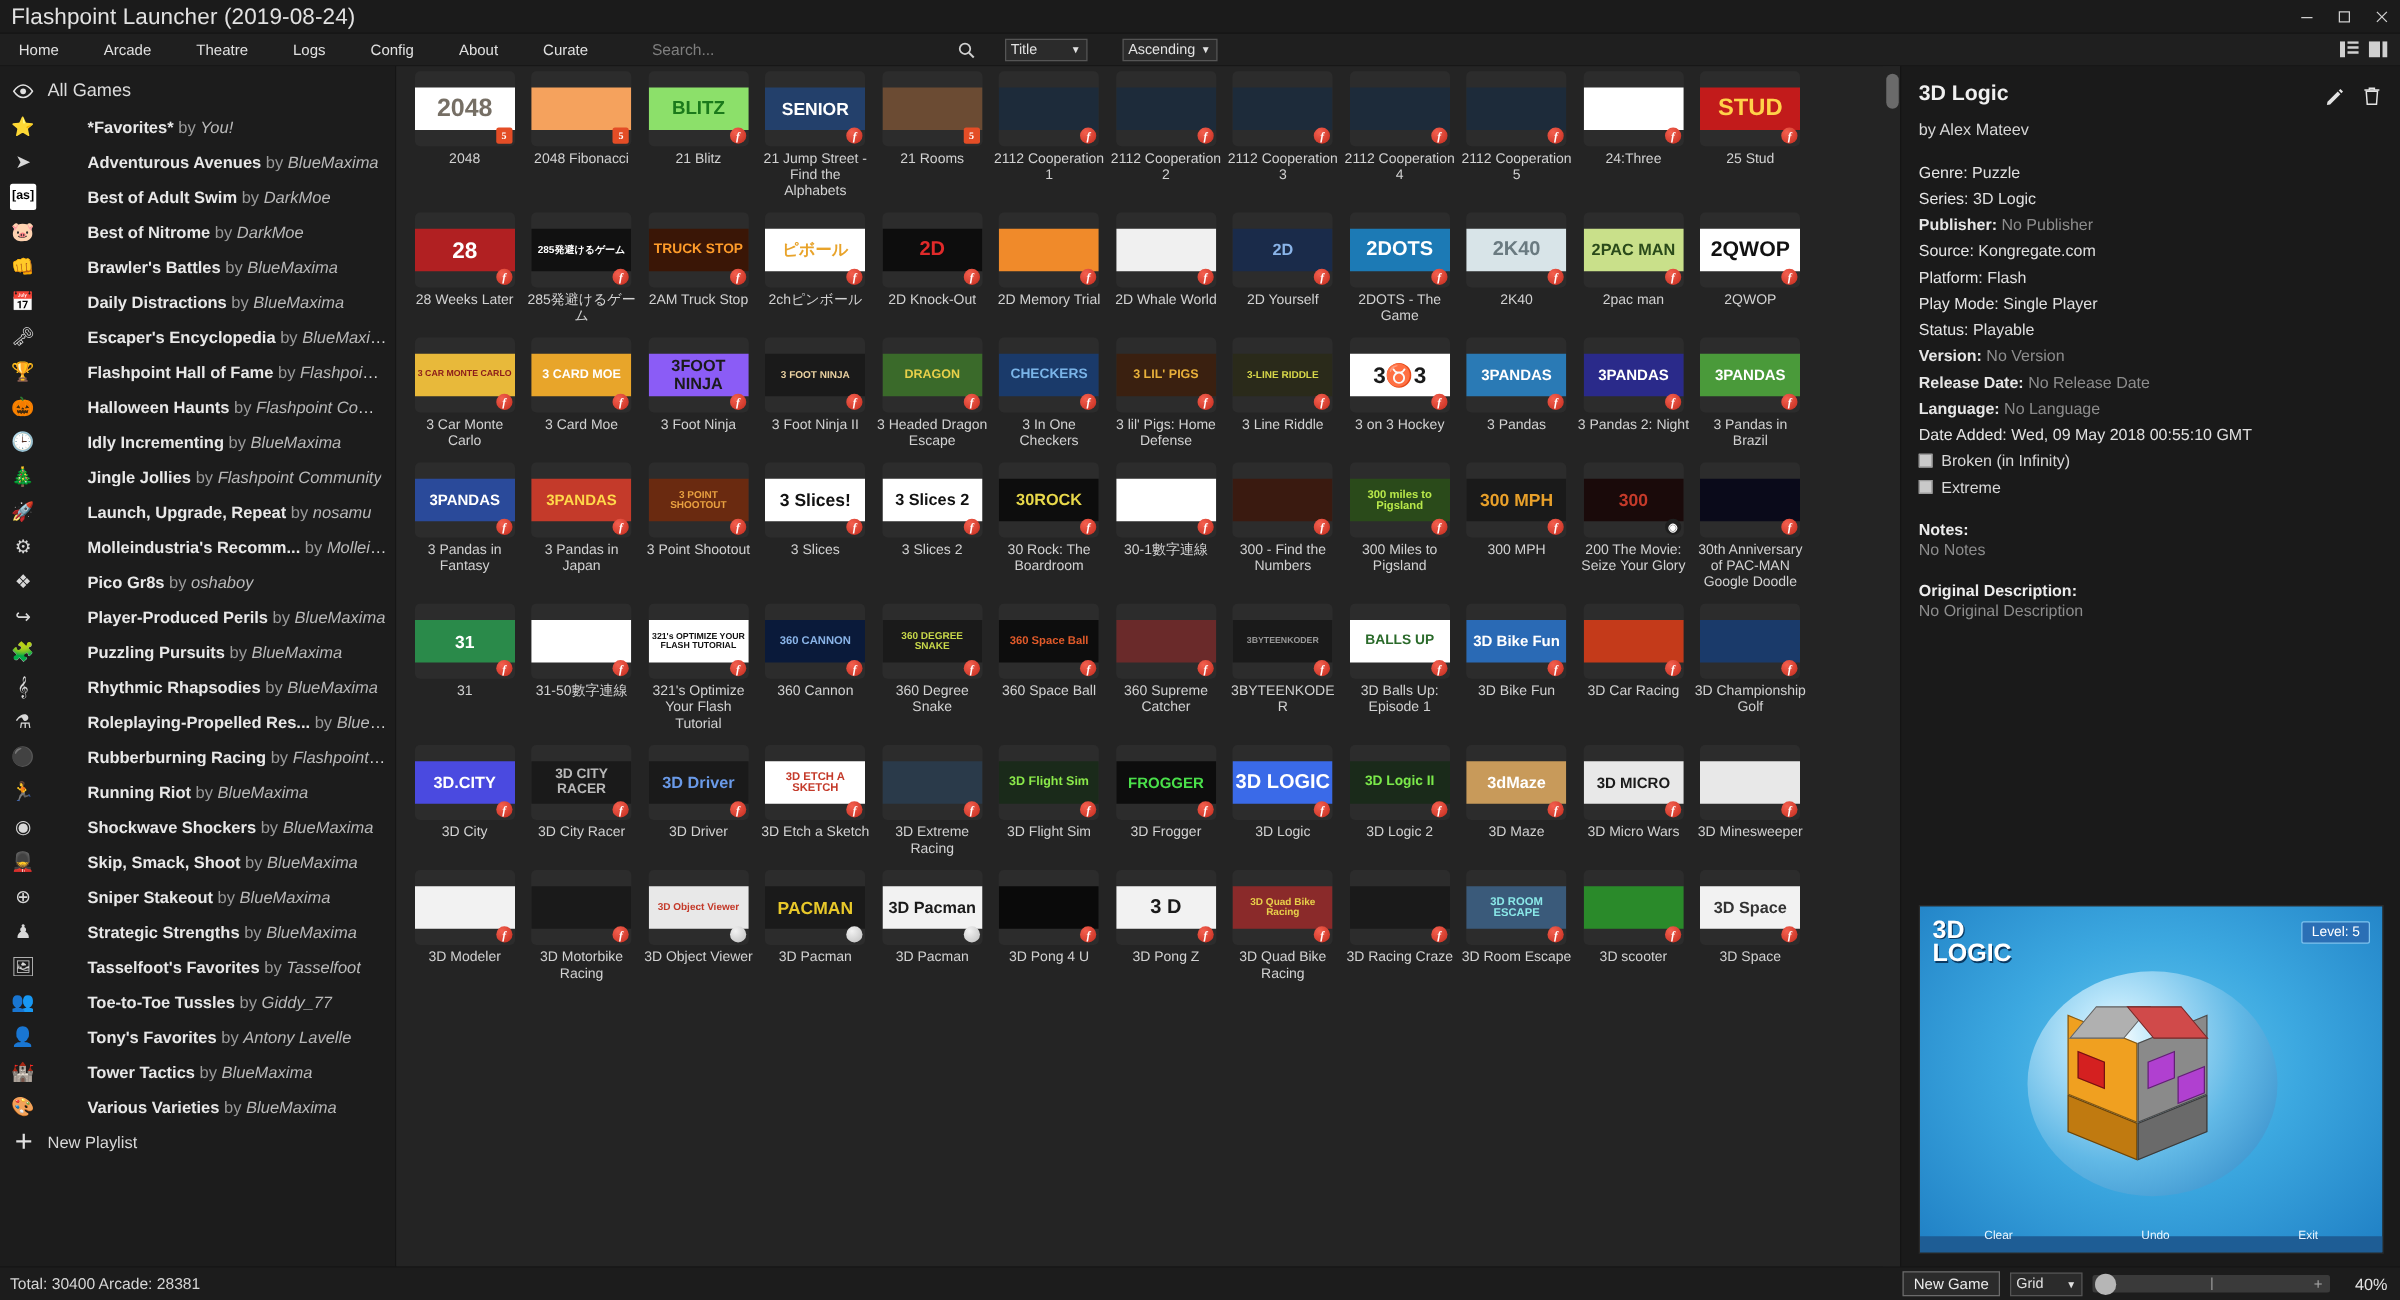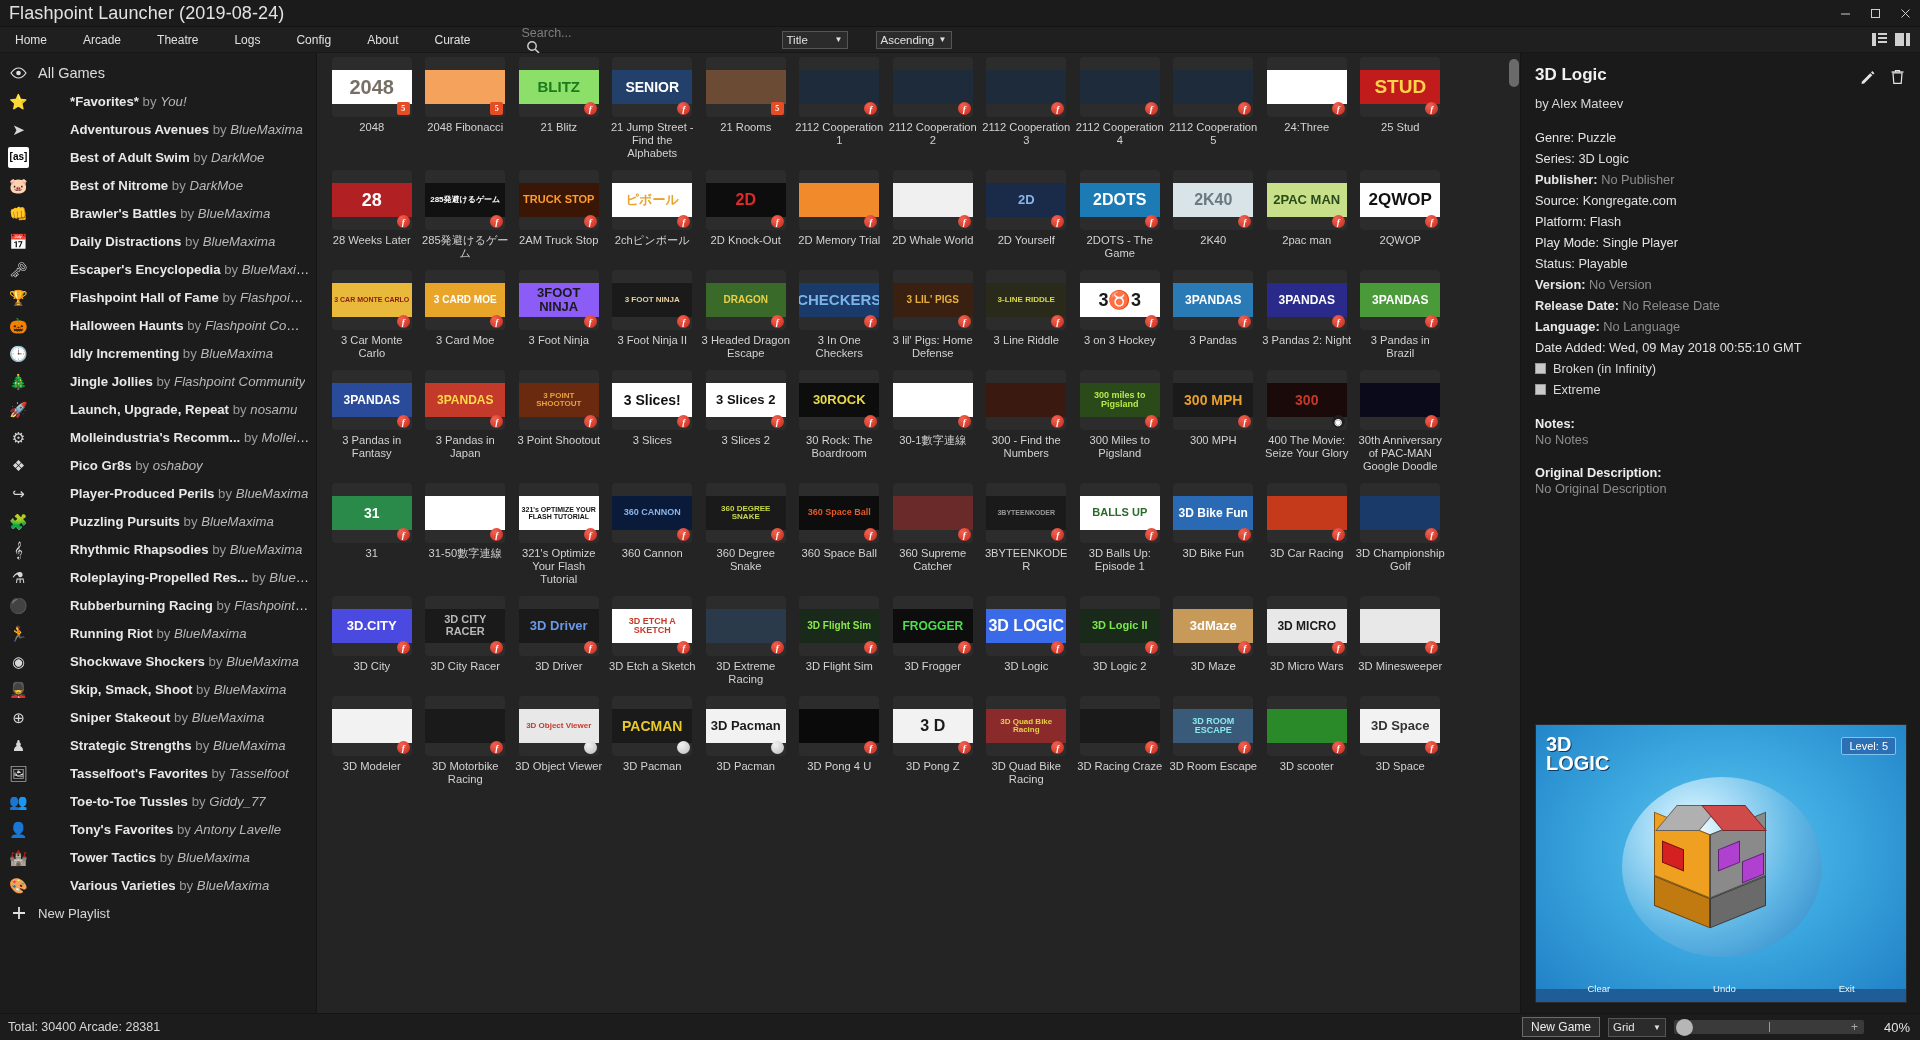--- a/index.html
+++ b/index.html
@@ -25,21 +25,21 @@
   }
   .winbtn svg { display:block; }
 
   
   .menubar {
     height: 26px; flex: 0 0 26px; background: #1f1f1f;
     display: flex; align-items: center; gap: 14px; padding-left: 4px;
     border-bottom: 1px solid #171717;
   }
   .menuitem { font-size: 12px; color: #e0e0e0; padding: 4px 11px; }
-  .search-wrap { display:flex; margin-left: 26px; flex-direction: column; }
+  .search-wrap { display:flex; align-items:center; margin-left: 26px; }
   .search-input {
     width: 240px; background: transparent; border: none; outline: none;
     color: #cfcfcf; font-size: 12.5px; font-family: "Liberation Sans", sans-serif;
   }
   .search-input::placeholder { color: #7e7e7e; }
   .search-icon { width: 22px; display:flex; align-items:center; justify-content:center; }
   .sel {
     background: #2b2b2b; border: 1px solid #555; color: #e2e2e2; font-size: 11.5px;
     height: 18px; display:flex; align-items:center; padding: 0 4px; position: relative;
     min-width: 66px; margin-left: 6px; font-family: "Liberation Sans", sans-serif;
@@ -593,21 +593,21 @@
             </div>
             <div class="cell">
               <div class="thumb">
                 <div class="art" style="background: rgb(58, 106, 42); color: rgb(232, 208, 74); font-size: 10px; height: 34px; top: 13px; line-height: 1.05; text-align: center; padding: 0px 2px;">DRAGON</div>
                 <div class="badge flash">f</div>
               </div>
               <div class="cap">3 Headed Dragon Escape</div>
             </div>
             <div class="cell">
               <div class="thumb">
-                <div class="art" style="background: rgb(26, 58, 106); color: rgb(122, 180, 232); font-size: 15px; height: 34px; top: 13px; line-height: 1.05; text-align: center; padding: 0px 2px;">CHECKERS</div>
+                <div class="art" style="background: rgb(26, 58, 106); color: rgb(122, 180, 232); font-size: 11px; height: 34px; top: 13px; line-height: 1.05; text-align: center; padding: 0px 2px;">CHECKERS</div>
                 <div class="badge flash">f</div>
               </div>
               <div class="cap">3 In One Checkers</div>
             </div>
             <div class="cell">
               <div class="thumb">
                 <div class="art" style="background: rgb(58, 32, 16); color: rgb(232, 176, 58); font-size: 10px; height: 34px; top: 13px; line-height: 1.05; text-align: center; padding: 0px 2px;">3 LIL' PIGS</div>
                 <div class="badge flash">f</div>
               </div>
               <div class="cap">3 lil' Pigs: Home Defense</div>
@@ -715,21 +715,21 @@
                 <div class="art" style="background: rgb(26, 26, 26); color: rgb(232, 160, 42); font-size: 14px; height: 34px; top: 13px; line-height: 1.05; text-align: center; padding: 0px 2px;">300 MPH</div>
                 <div class="badge flash">f</div>
               </div>
               <div class="cap">300 MPH</div>
             </div>
             <div class="cell">
               <div class="thumb">
                 <div class="art" style="background: rgb(26, 10, 10); color: rgb(196, 58, 42); font-size: 14px; height: 34px; top: 13px; line-height: 1.05; text-align: center; padding: 0px 2px;">300</div>
                 <div class="badge uni">◉</div>
               </div>
-              <div class="cap">400 The Movie: Seize Your Glory</div>
+              <div class="cap">200 The Movie: Seize Your Glory</div>
             </div>
             <div class="cell">
               <div class="thumb">
                 <div class="art" style="background: rgb(10, 10, 26); color: rgb(74, 122, 232); font-size: 8px; height: 34px; top: 13px; line-height: 1.05; text-align: center; padding: 0px 2px;"></div>
                 <div class="badge flash">f</div>
               </div>
               <div class="cap">30th Anniversary of PAC-MAN Google Doodle</div>
             </div>
             <div class="cell">
               <div class="thumb">

